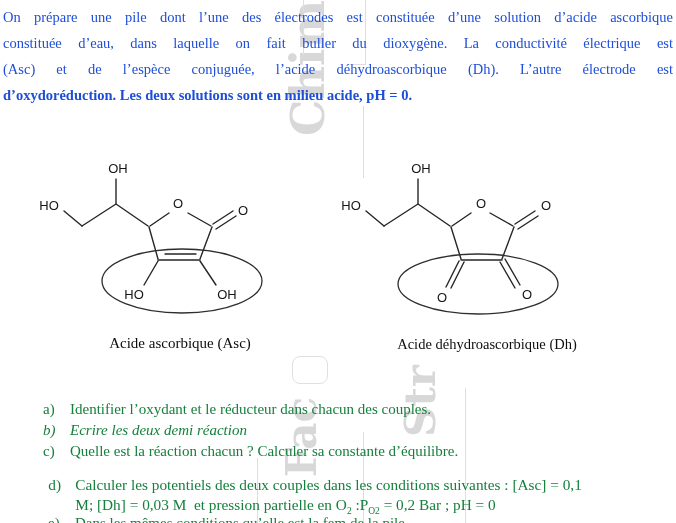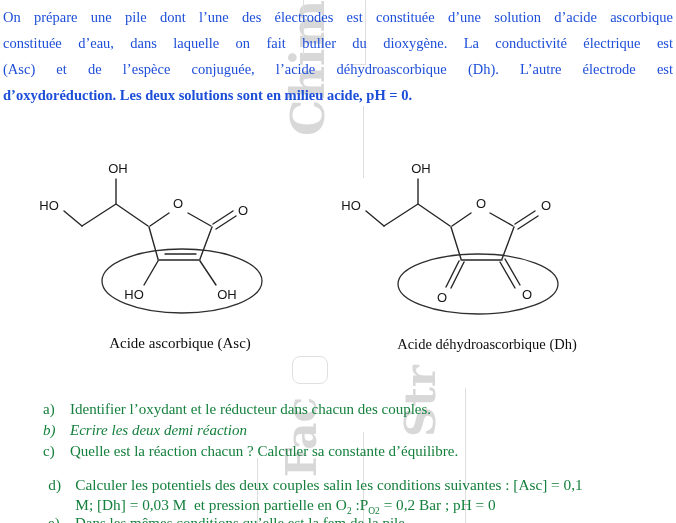--- a/index.html
+++ b/index.html
@@ -147,21 +147,21 @@
   <div class="q-row q-abc q-a">
     <span class="q-marker">a)</span><span>Identifier l’oxydant et le réducteur dans chacun des couples.</span>
   </div>
   <div class="q-row q-abc q-b">
     <span class="q-marker">b)</span><span>Ecrire les deux demi réaction</span>
   </div>
   <div class="q-row q-abc q-c">
     <span class="q-marker">c)</span><span>Quelle est la réaction chacun ? Calculer sa constante d’équilibre.</span>
   </div>
   <div class="q-row q-de q-d1">
-    <span class="q-marker">d)</span><span>Calculer les potentiels des deux couples salin les conditions suivantes : [Asc] = 0,1</span>
+    <span class="q-marker">d)</span><span>Calculer les potentiels des deux couples dans les conditions suivantes : [Asc] = 0,1</span>
   </div>
   <div class="q-row q-d2">
     <span>M; [Dh] = 0,03 M  et pression partielle en O</span><sub>2</sub><span> :P</span><sub>O2</sub><span> = 0,2 Bar ; pH = 0</span>
   </div>
   <div class="q-row q-de q-e">
     <span class="q-marker">e)</span><span>Dans les mêmes conditions qu’elle est la fem de la pile.</span>
   </div>
 
 </div>
 

